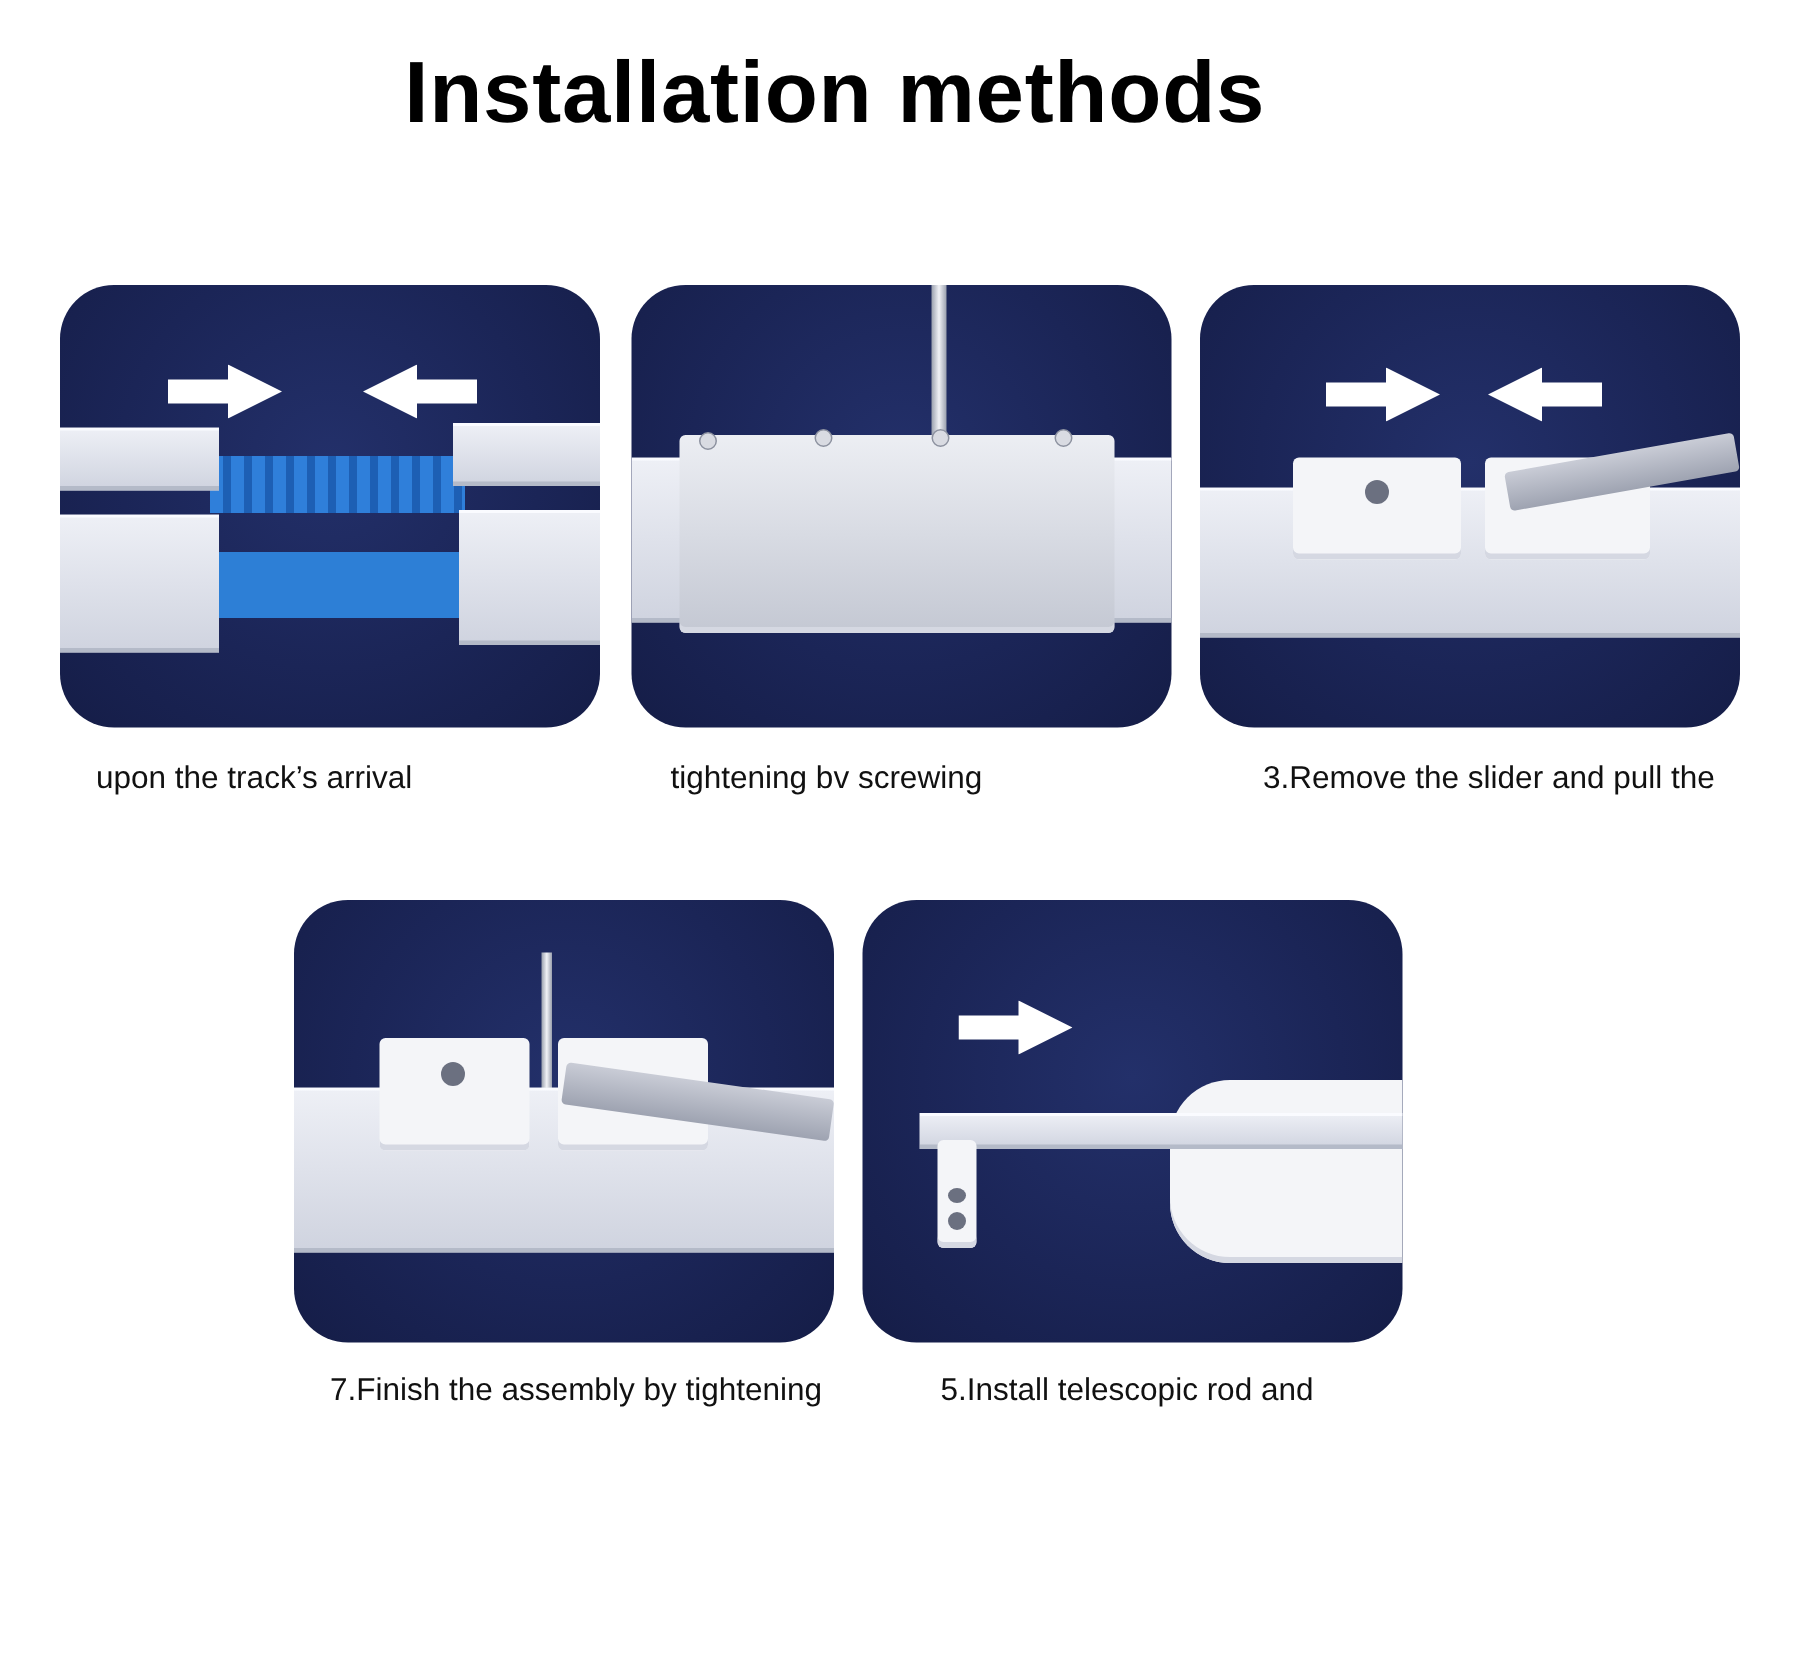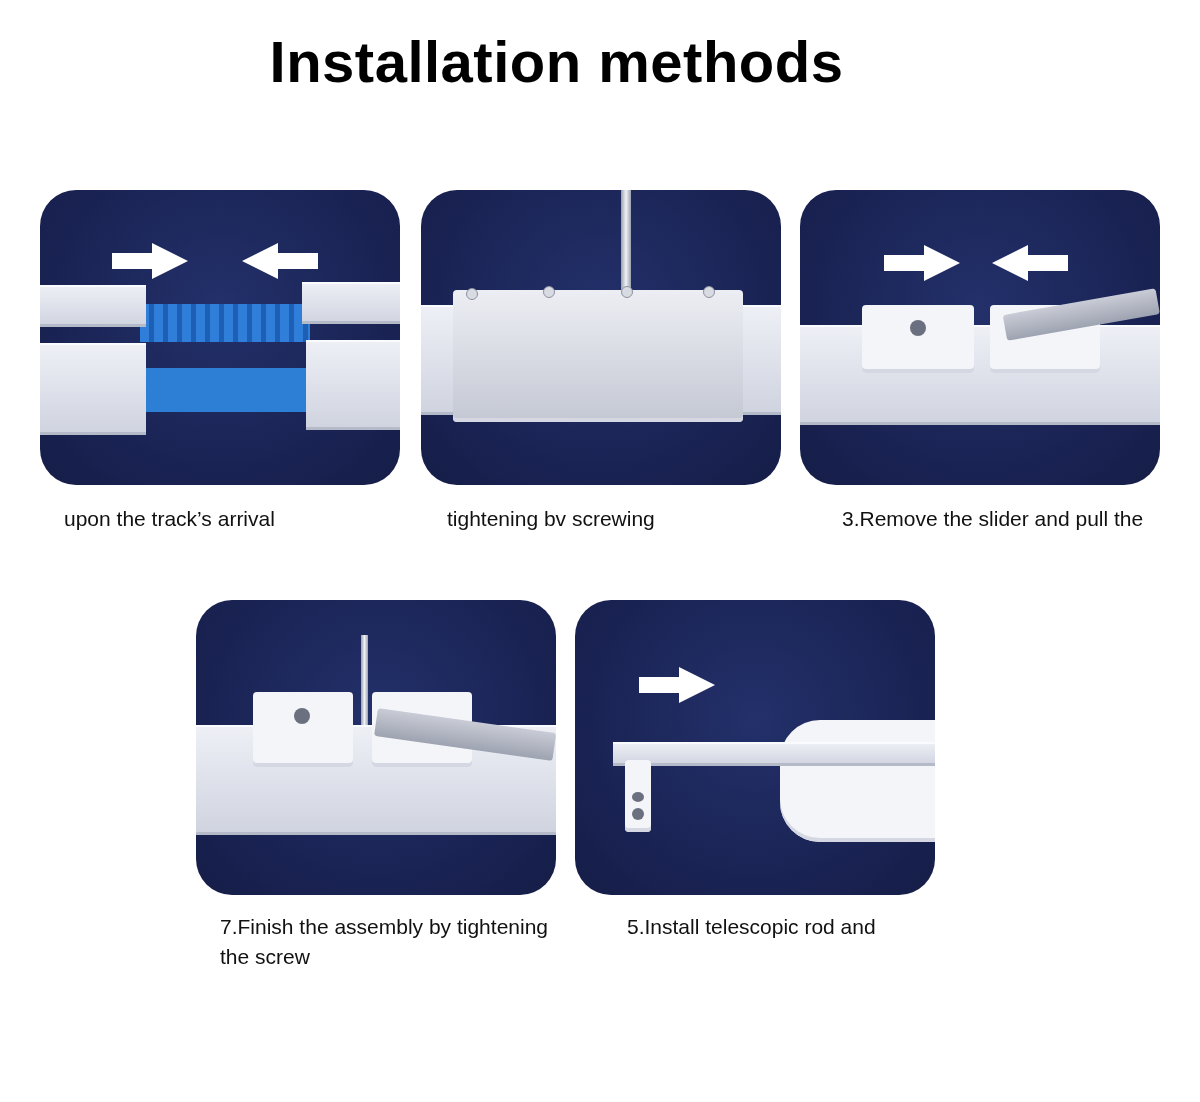--- a/index.html
+++ b/index.html
@@ -74,21 +74,20 @@
 <div class="panel" style="left:196px;top:600px;">
   <div class="tool" style="left:165px;top:35px;width:7px;height:120px;"></div>
   <div class="rail" style="left:0;top:125px;width:360px;height:110px;"></div>
   <div class="block" style="left:57px;top:92px;width:100px;height:75px;"></div>
   <div class="hole" style="left:98px;top:108px;width:16px;height:16px;"></div>
   <div class="block" style="left:176px;top:92px;width:100px;height:75px;"></div>
   <div class="bracket" style="left:180px;top:108px;width:180px;height:28px;transform:rotate(8deg);transform-origin:left center;"></div>
 </div>
 <div class="caption" style="left:220px;top:912px;">
   <div>7.Finish the assembly by tightening</div>
-  <div>the screw</div>
 </div>
 
 <div class="panel" style="left:575px;top:600px;">
   <svg class="arrow" style="left:64px;top:67px;" viewBox="0 0 76 36">
       <polygon points="0,10 40,10 40,0 76,18 40,36 40,26 0,26" fill="#fff"></polygon>
     </svg>
   <div class="block" style="left:205px;top:120px;width:155px;height:122px;border-radius:40px 0 0 40px;"></div>
   <div class="rail" style="left:38px;top:142px;width:322px;height:24px;"></div>
   <div class="block" style="left:50px;top:160px;width:26px;height:72px;"></div>
   <div class="hole" style="left:57px;top:192px;width:12px;height:10px;"></div>

